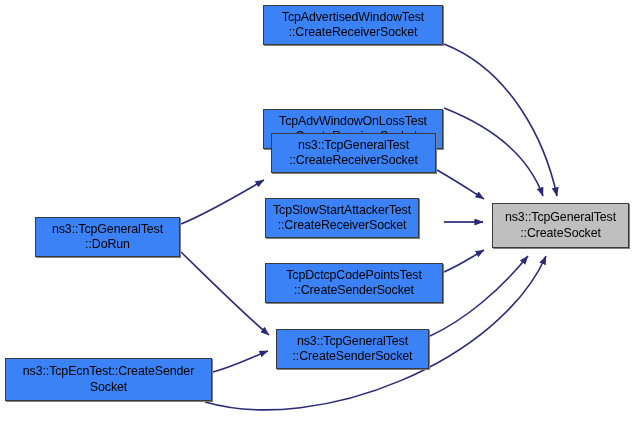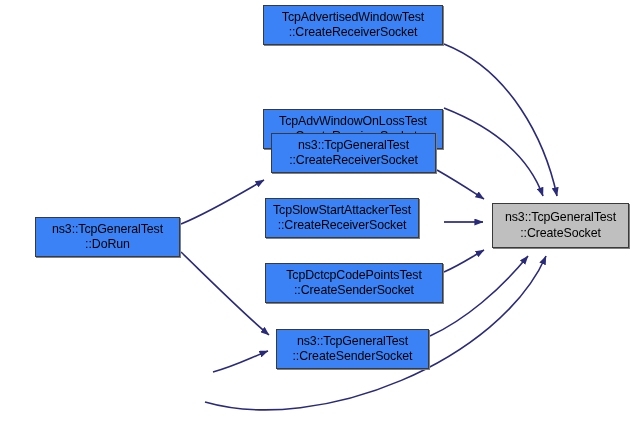--- a/index.html
+++ b/index.html
@@ -117,19 +117,23 @@
   <div class="node" style="left:35px; top:217px; width:145px; height:40px;">
     <span class="node-label">ns3::TcpGeneralTest
 ::DoRun</span>
   </div>
 
   <div class="node" style="left:276px; top:329px; width:153px; height:40px;">
     <span class="node-label">ns3::TcpGeneralTest
 ::CreateSenderSocket</span>
   </div>
 
+  <div class="node" style="left:5px; top:358px; width:207px; height:43px;">
+    <span class="node-label">ns3::TcpEcnTest::CreateSender
+Socket</span>
+  </div>
 
   <div class="node highlight" style="left:492px; top:203px; width:137px; height:45px;">
     <span class="node-label">ns3::TcpGeneralTest
 ::CreateSocket</span>
   </div>
 
 </div>
 
 </body></html>

